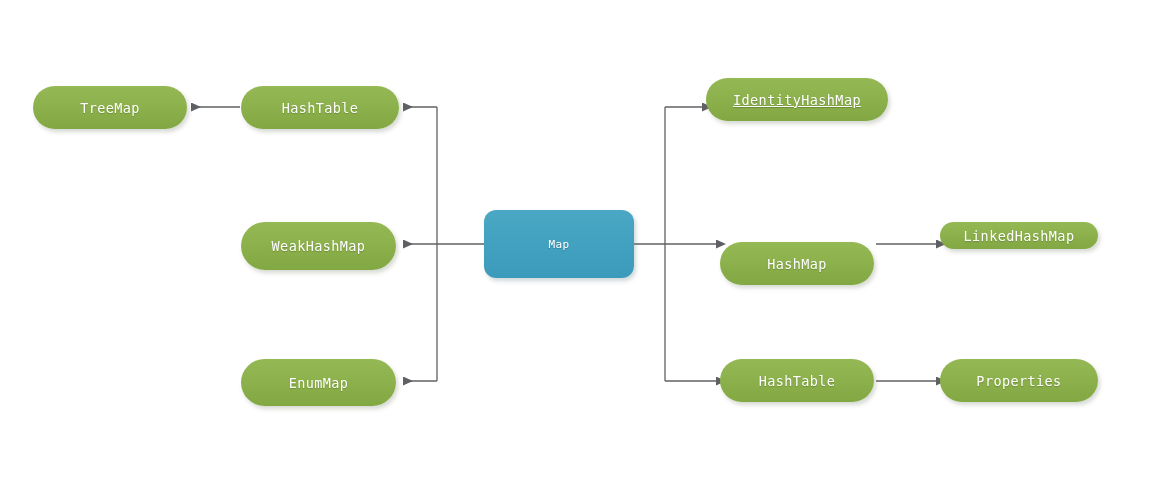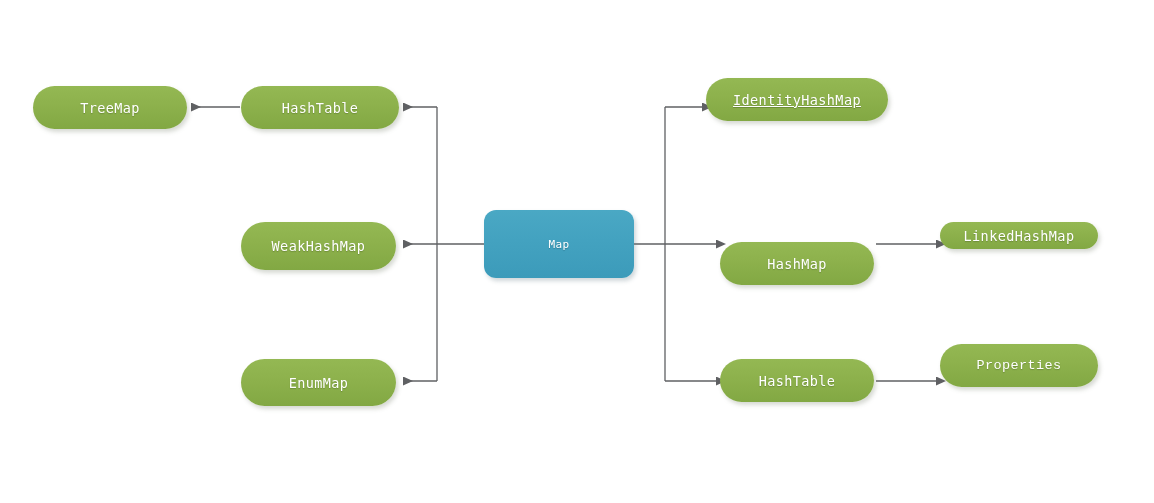--- a/index.html
+++ b/index.html
@@ -124,17 +124,17 @@
   </div>
 
   <div class="node pill" style="left: 940px; top: 222px; width: 158px; height: 27px;">
     <span class="node-label">LinkedHashMap</span>
   </div>
 
   <div class="node pill" style="left: 720px; top: 359px; width: 154px; height: 43px; align-items: center;">
     <span class="node-label">HashTable</span>
   </div>
 
-  <div class="node pill" style="left: 940px; top: 344px; width: 158px; height: 43px; font-family: Liberation Mono, monospace;">
+  <div class="node pill" style="left: 940px; top: 359px; width: 158px; height: 43px;">
     <span class="node-label">Properties</span>
   </div>
 
 </div>
 
 </body></html>

